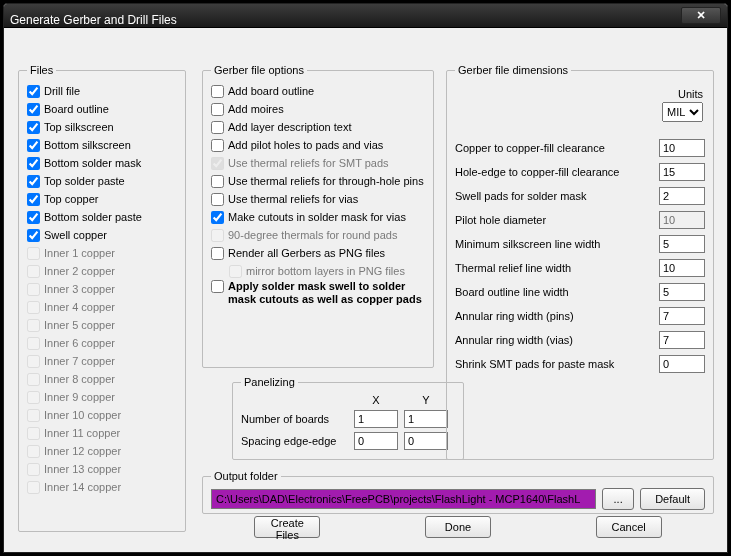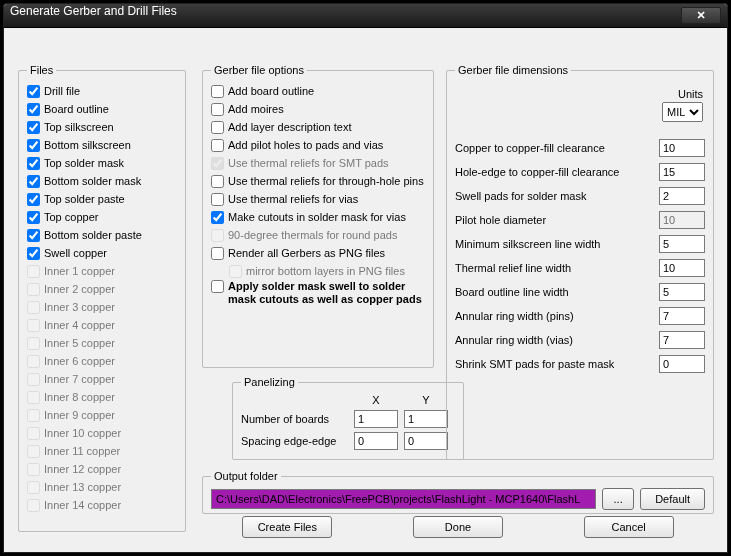--- a/index.html
+++ b/index.html
@@ -22,21 +22,21 @@
     border-radius: 4px 4px 0 0;
     box-shadow: 0 0 6px rgba(0,0,0,0.8);
     display: flex;
     flex-direction: column;
   }
   .titlebar {
     height: 24px;
     background: linear-gradient(#3c3c3c,#1a1a1a);
     border-bottom: 1px solid #000;
     display: flex;
-    align-items: flex-start;
+    align-items: flex-end;
     padding: 0 6px;
     color: #fff;
     font-size: 12px;
     border-radius: 3px 3px 0 0;
     position: relative;
   }
   .close-btn {
     position: absolute;
     right: 6px; top: 3px;
     width: 40px; height: 17px;
@@ -147,21 +147,21 @@
   #fs-panelizing { left: 198px; top: 348px; width: 232px; height: 84px; margin-left: 30px; }
   #fs-dims { left: 442px; top: 36px; width: 268px; height: 396px; }
   #fs-out { left: 198px; top: 442px; width: 512px; height: 44px; }
   .btn-row {
     position: absolute;
     left: 198px; bottom: 14px;
     width: 512px;
     display: flex;
     justify-content: space-around;
   }
-  .btn-row button.win { width: 90px; }
+  .btn-row button.win { width: 66px; }
 </style>
 </head>
 <body>
 
 <div class="window">
   <div class="titlebar">
     <span>Generate Gerber and Drill Files</span>
     <div class="close-btn">
       <span>✕</span>
     </div>
@@ -179,24 +179,20 @@
             <input type="checkbox" checked="" style="">
             <label>Board outline</label>
           </div>
           <div class="chk">
             <input type="checkbox" checked="" style="">
             <label>Top silkscreen</label>
           </div>
           <div class="chk">
             <input type="checkbox" checked="" style="">
             <label>Bottom silkscreen</label>
-          </div>
-          <div class="chk">
-            <input type="checkbox" checked="" style="">
-            <label>Top solder mask</label>
           </div>
           <div class="chk">
             <input type="checkbox" checked="" style="">
             <label>Bottom solder mask</label>
           </div>
           <div class="chk">
             <input type="checkbox" checked="" style="">
             <label>Top solder paste</label>
           </div>
           <div class="chk">

